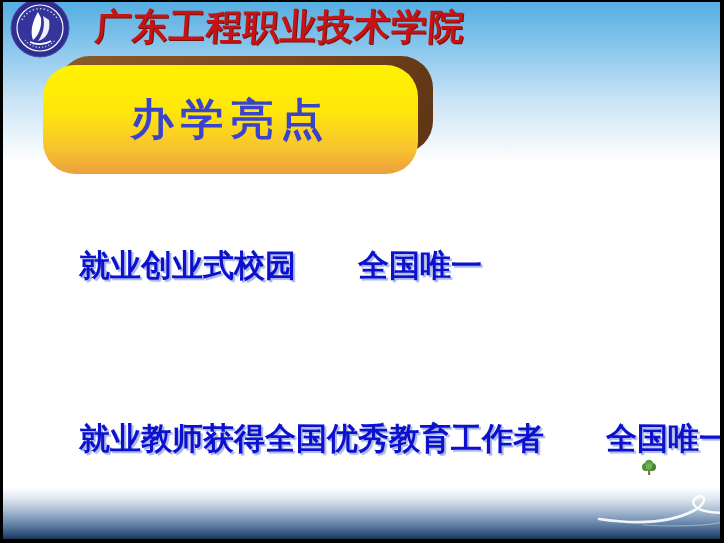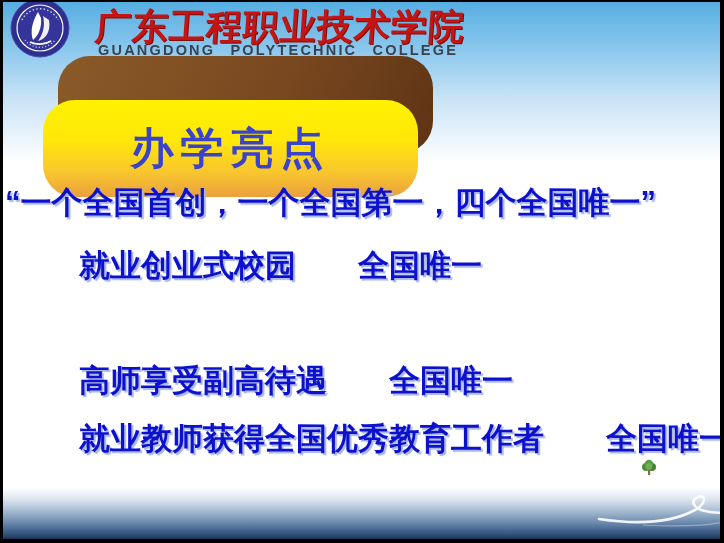--- a/index.html
+++ b/index.html
@@ -18,23 +18,23 @@
 
   .cn-title{position:absolute;left:92px;top:1px;font-size:36px;font-weight:bold;
     color:#C41414;letter-spacing:1px;white-space:nowrap;
     text-shadow:1px 1px 0 #7e0d0d;transform:skewX(-4deg);}
   .en-title{position:absolute;left:95px;top:40px;font-size:14.5px;font-weight:bold;
     color:#3A424F;letter-spacing:2.2px;word-spacing:9px;white-space:nowrap;}
 
   
   .btn-shadow{position:absolute;left:55px;top:54px;width:375px;height:97px;
     border-radius:32px;background:linear-gradient(115deg,#8A5A28 0%,#7A4820 55%,#5E3414 100%);}
-  .btn{position:absolute;left:40px;top:63px;width:375px;height:97px;border-radius:32px;
+  .btn{position:absolute;left:40px;top:63px;width:375px;height:109px;border-radius:32px;
     background:linear-gradient(180deg,#FFF200 0%,#FFE70A 42%,#F8C52E 75%,#EBA03E 100%);
-    display:flex;align-items:center;justify-content:center;margin-top:35px;}
+    display:flex;align-items:center;justify-content:center;}
   .btn-label{font-size:43px;font-weight:bold;color:#3A43CB;letter-spacing:7px;}
 
   .headline{position:absolute;left:2px;top:180px;width:720px;font-size:31px;font-weight:bold;
     color:#0D11CE;white-space:nowrap;text-shadow:2px 2px 1px #A9B8E8;}
   .bullet{position:absolute;left:44px;font-size:31px;font-weight:bold;
     color:#0D11CE;white-space:nowrap;text-shadow:2px 2px 1px #A9B8E8;margin-left:32px;}
   .b0{top:243px;} .b1{top:301px;} .b2{top:358px;} .b3{top:416px;}
 
   .tree{position:absolute;left:637px;top:457px;width:18px;height:18px;}
 
@@ -56,31 +56,28 @@
       <circle cx="32" cy="30" r="29" fill="#2E2E8F" stroke="#4A4AB0" stroke-width="1"></circle>
       <circle cx="32" cy="30" r="23" fill="#34349B" stroke="#ffffff" stroke-width="1.2"></circle>
       <path d="M 30 14 C 24 24 22 34 25 42 C 30 38 34 30 33 20 Z" fill="#ffffff"></path>
       <path d="M 35 18 C 37 26 36 35 30 43 C 38 41 43 33 41 22 Z" fill="#ffffff" opacity="0.92"></path>
       <path d="M 22 44 C 28 47 37 47 43 43" stroke="#ffffff" stroke-width="1.6" fill="none"></path>
       <path d="M 14 22 A 20 20 0 0 1 50 22" stroke="#cfd4f2" stroke-width="1.4" fill="none" stroke-dasharray="1.5 2.2"></path>
       <path d="M 17 42 A 19 19 0 0 0 47 42" stroke="#cfd4f2" stroke-width="1.2" fill="none" stroke-dasharray="1.2 2.0"></path>
     </svg>
 
     <div class="cn-title">广东工程职业技术学院</div>
-    <div class="en-title">GUANGDONG  POLYTECHNIC  COLLEGE</div>
 
     <div class="btn-shadow"></div>
     <div class="btn">
       <span class="btn-label">办学亮点</span>
     </div>
 
-    <div class="headline">“一个全国首创，一个全国第一，四个全国唯一”</div>
 
     <div class="bullet b0">就业创业式校园　　全国唯一</div>
-    <div class="bullet b2">高师享受副高待遇　　全国唯一</div>
     <div class="bullet b3">就业教师获得全国优秀教育工作者　　全国唯一</div>
 
     <svg class="tree" viewBox="0 0 18 18">
       <rect x="8" y="11" width="2.2" height="5" fill="#8A6B4A"></rect>
       <circle cx="6" cy="8" r="4" fill="#4E8F3A"></circle>
       <circle cx="12" cy="8" r="4" fill="#44822F"></circle>
       <circle cx="9" cy="5" r="4.2" fill="#5A9C44"></circle>
       <circle cx="9" cy="7.5" r="3.2" fill="#6FAF55"></circle>
     </svg>
 

